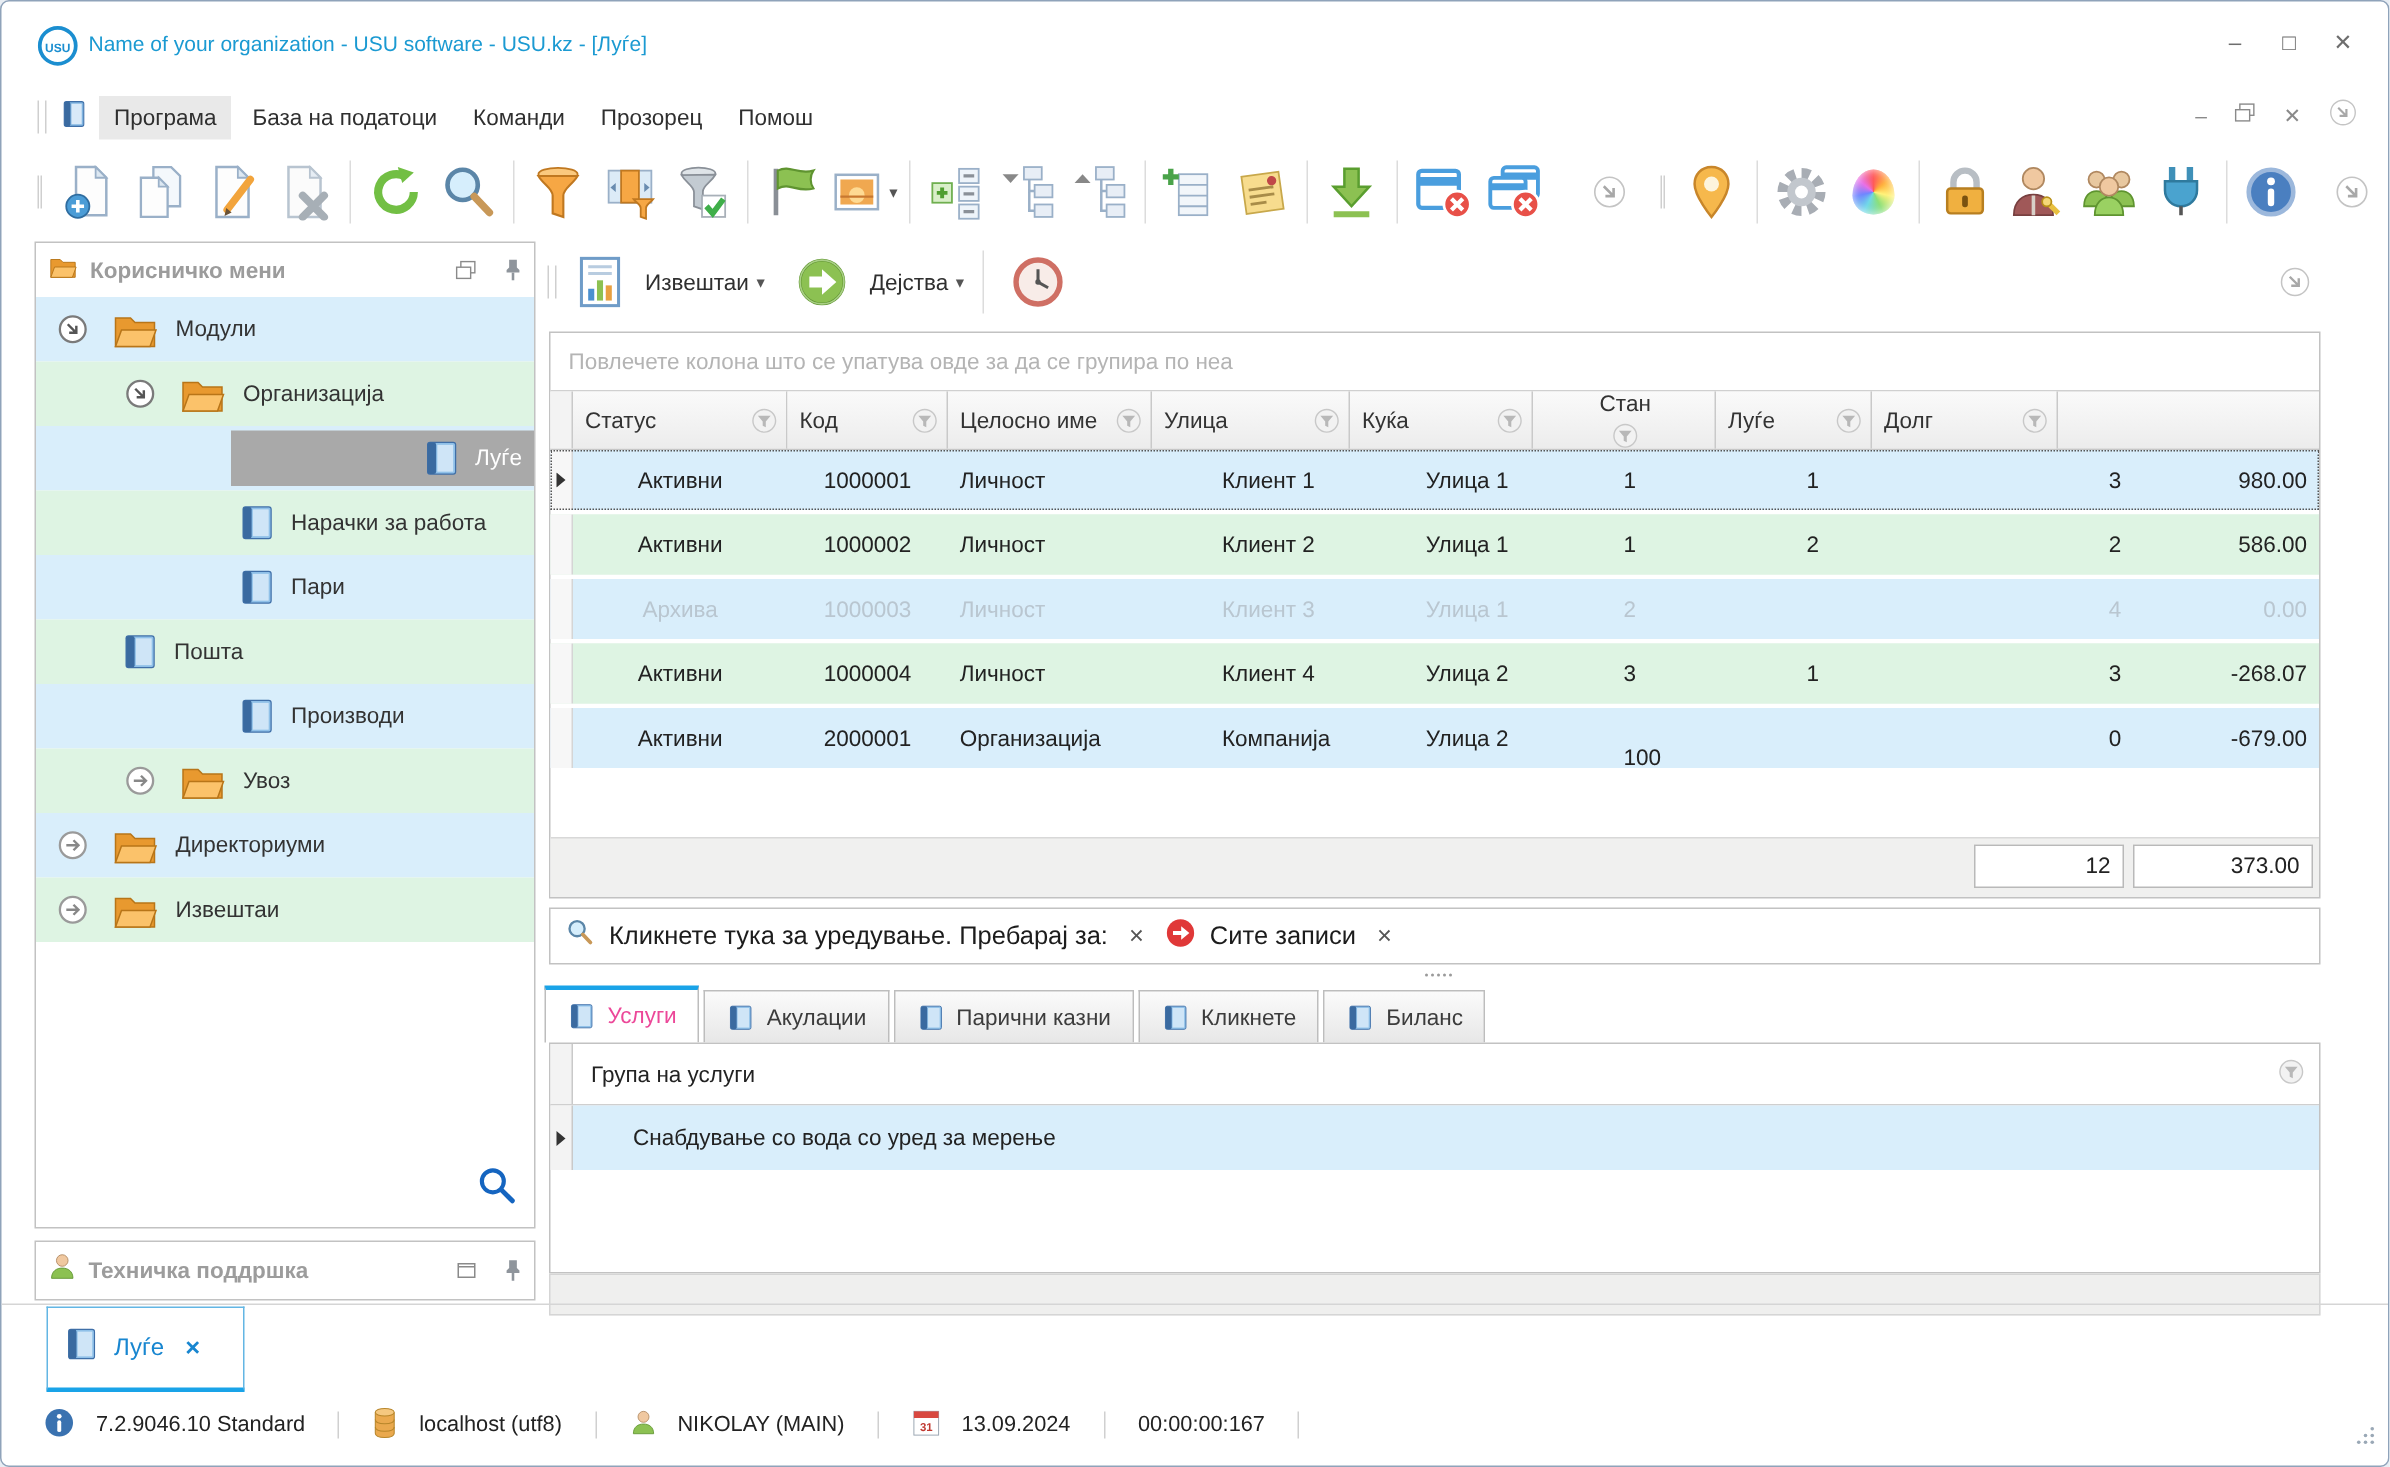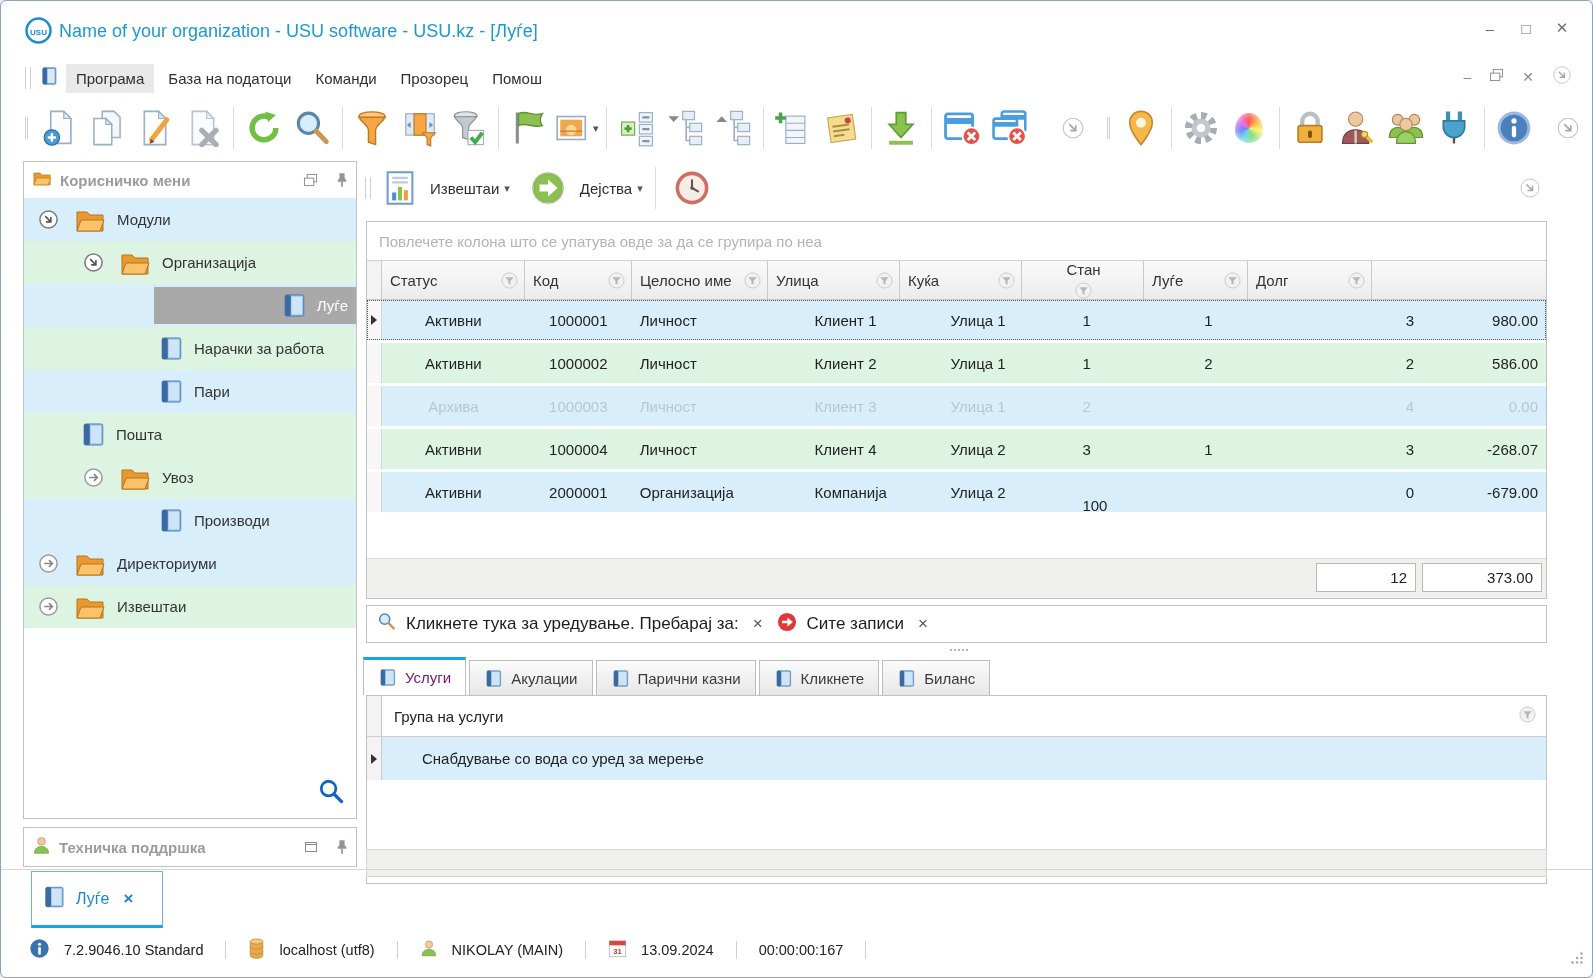--- a/index.html
+++ b/index.html
@@ -4,21 +4,21 @@
 <style>
   html,body{margin:0;padding:0;background:#e8edf3;}
   .window{position:relative;width:1593px;height:978px;background:#fff;border:1px solid #8fa3ba;
     border-radius:6px;box-sizing:border-box;overflow:hidden;
     font-family:"Liberation Sans",sans-serif;color:#333;}
   .isvg{display:inline-block;vertical-align:middle;}
 
   
   .titlebar{position:absolute;left:0;top:0;right:0;height:58px;}
   .logo{position:absolute;left:24px;top:16px;}
-  .title{position:absolute;left:58px;top:20px;font-size:18px;color:#1b9ad2;white-space:nowrap;}
+  .title{position:absolute;left:58px;top:20px;font-size:14px;color:#1b9ad2;white-space:nowrap;}
   .winbtns{position:absolute;right:22px;top:18px;display:flex;gap:20px;align-items:center;color:#6e6e6e;font-size:15px;}
   .winbtn{width:16px;text-align:center;cursor:default;}
 
   
   .menubar{position:absolute;left:0;top:58px;right:0;height:38px;display:flex;align-items:center;}
   .grip{width:4px;height:22px;border-left:1px solid #cfcfcf;border-right:1px solid #cfcfcf;margin:0 7px 0 24px;}
   .menu-items{display:flex;align-items:center;gap:4px;margin-left:6px;}
   .menu-item{padding:6px 10px;font-size:15px;color:#2f2f2f;}
   .menu-item.active{background:#e9e9e9;}
   .mdi-btns{position:absolute;right:20px;top:6px;display:flex;gap:18px;align-items:center;color:#8a8a8a;font-size:14px;}
@@ -75,24 +75,24 @@
   
   .filter-bar{left:365px;top:604px;width:1181px;height:38px;display:flex;align-items:center;gap:10px;padding:0 10px;font-size:17px;color:#1c1c1c;}
   .fx{color:#555;font-size:17px;padding:0 4px;}
   .splitter{position:absolute;left:945px;top:646px;width:26px;height:6px;display:flex;gap:2px;align-items:center;justify-content:center;}
   .splitter i{width:2px;height:2px;background:#9a9a9a;border-radius:50%;}
 
   
   .tabs{position:absolute;left:362px;top:656px;display:flex;align-items:flex-end;gap:3px;height:38px;}
   .tab{height:35px;display:flex;align-items:center;gap:8px;padding:0 14px;font-size:15px;color:#3c3c3c;
     background:linear-gradient(#fbfbfb,#e7e7e7);border:1px solid #bdbdbd;border-bottom:none;box-sizing:border-box;}
-  .tab.active{height:38px;background:#fff;color:#701a75;border-top:3px solid #19a3e8;border-left:1px solid #bdbdbd;border-right:1px solid #bdbdbd;}
-
-  
-  .detail-panel{left:365px;top:694px;width:1181px;height:189px;}
+  .tab.active{height:38px;background:#fff;color:#ec4899;border-top:3px solid #19a3e8;border-left:1px solid #bdbdbd;border-right:1px solid #bdbdbd;}
+
+  
+  .detail-panel{left:365px;top:694px;width:1181px;height:154px;}
   .dg-header{display:flex;height:40px;border-bottom:1px solid #cfcfcf;}
   .dg-title{flex:1;display:flex;align-items:center;justify-content:space-between;padding:0 10px 0 12px;font-size:15px;color:#222;}
   .dg-row{display:flex;height:43px;font-size:15px;color:#222;}
   .dg-row .rowtext{flex:1;display:flex;align-items:center;padding-left:40px;background:#d9eefb;}
   .detail-footer{left:365px;top:848px;width:1181px;height:28px;background:#efefee;border:1px solid #d5d5d5;}
 
   
   .bottom-line{position:absolute;left:0;right:0;top:868px;height:1px;background:#d5d5d5;}
   .doc-tab{position:absolute;left:30px;top:870px;width:132px;height:57px;background:#fff;border:1px solid #63b6e4;
     border-bottom:3px solid #19a3e8;box-sizing:border-box;display:flex;align-items:center;gap:10px;padding:0 10px;}
@@ -471,42 +471,42 @@
         <div class="tree-row tone-green" style="padding-left: 52px;">
           <span class="hl">
             <span class="isvg"><svg class="isvg" width="26" height="29" viewBox="0 0 32 32">
                 <rect x="5" y="3" width="23" height="26" rx="2" fill="#8fc0e8" stroke="#3f6fa8"></rect>
                 <rect x="5" y="3" width="7" height="26" rx="2" fill="#3a6aa0"></rect>
                 <rect x="13" y="5" width="13" height="22" fill="#cfe5f7"></rect>
               </svg></span>
             <span>Пошта</span>
           </span>
         </div>
+        <div class="tree-row tone-blue" style="padding-left: 130px;">
+          <span class="hl">
+            <span class="isvg"><svg class="isvg" width="26" height="29" viewBox="0 0 32 32">
+                <rect x="5" y="3" width="23" height="26" rx="2" fill="#8fc0e8" stroke="#3f6fa8"></rect>
+                <rect x="5" y="3" width="7" height="26" rx="2" fill="#3a6aa0"></rect>
+                <rect x="13" y="5" width="13" height="22" fill="#cfe5f7"></rect>
+              </svg></span>
+            <span>Производи</span>
+          </span>
+        </div>
         <div class="tree-row tone-green" style="padding-left: 59px;">
           <span class="isvg"><svg class="isvg" width="21" height="21" viewBox="0 0 22 22">
               <circle cx="11" cy="11" r="9" fill="#fff" stroke="#9a9a9a" stroke-width="1.6"></circle>
               <path d="M6.5 11 h8 M11.5 7.5 L15 11 l-3.5 3.5" stroke="#888" stroke-width="1.7" fill="none"></path>
             </svg></span>
           <span><span style="display:inline-block;width:10px"></span></span>
           <span class="hl">
             <span class="isvg"><svg class="isvg" width="34" height="28" viewBox="0 0 32 28">
                 <path d="M3 6 h10 l3 3 h13 v16 H3z" fill="#e8992f" stroke="#b87518"></path>
                 <path d="M3 25 l4-11 h23 l-4 11z" fill="#fbc26a" stroke="#b87518"></path>
               </svg></span>
             <span>Увоз</span>
-          </span>
-        </div>
-        <div class="tree-row tone-blue" style="padding-left: 130px;">
-          <span class="hl">
-            <span class="isvg"><svg class="isvg" width="26" height="29" viewBox="0 0 32 32">
-                <rect x="5" y="3" width="23" height="26" rx="2" fill="#8fc0e8" stroke="#3f6fa8"></rect>
-                <rect x="5" y="3" width="7" height="26" rx="2" fill="#3a6aa0"></rect>
-                <rect x="13" y="5" width="13" height="22" fill="#cfe5f7"></rect>
-              </svg></span>
-            <span>Производи</span>
           </span>
         </div>
         <div class="tree-row tone-blue" style="padding-left: 14px;">
           <span class="isvg"><svg class="isvg" width="21" height="21" viewBox="0 0 22 22">
               <circle cx="11" cy="11" r="9" fill="#fff" stroke="#9a9a9a" stroke-width="1.6"></circle>
               <path d="M6.5 11 h8 M11.5 7.5 L15 11 l-3.5 3.5" stroke="#888" stroke-width="1.7" fill="none"></path>
             </svg></span>
           <span><span style="display:inline-block;width:10px"></span></span>
           <span class="hl">
             <span class="isvg"><svg class="isvg" width="34" height="28" viewBox="0 0 32 28">

